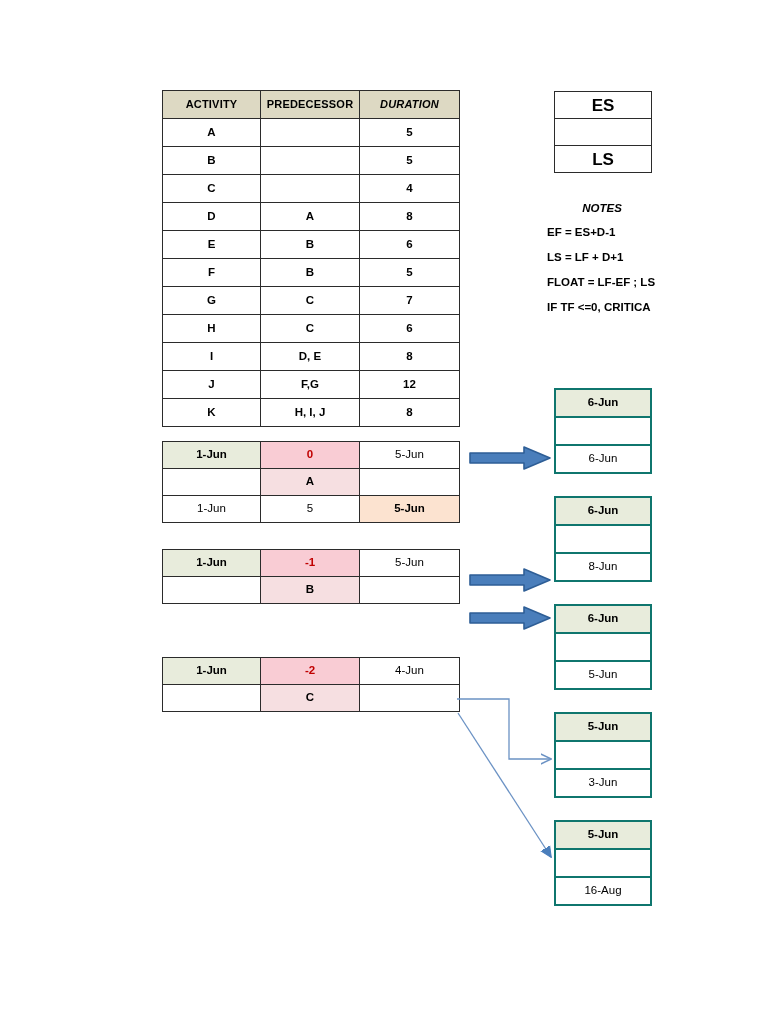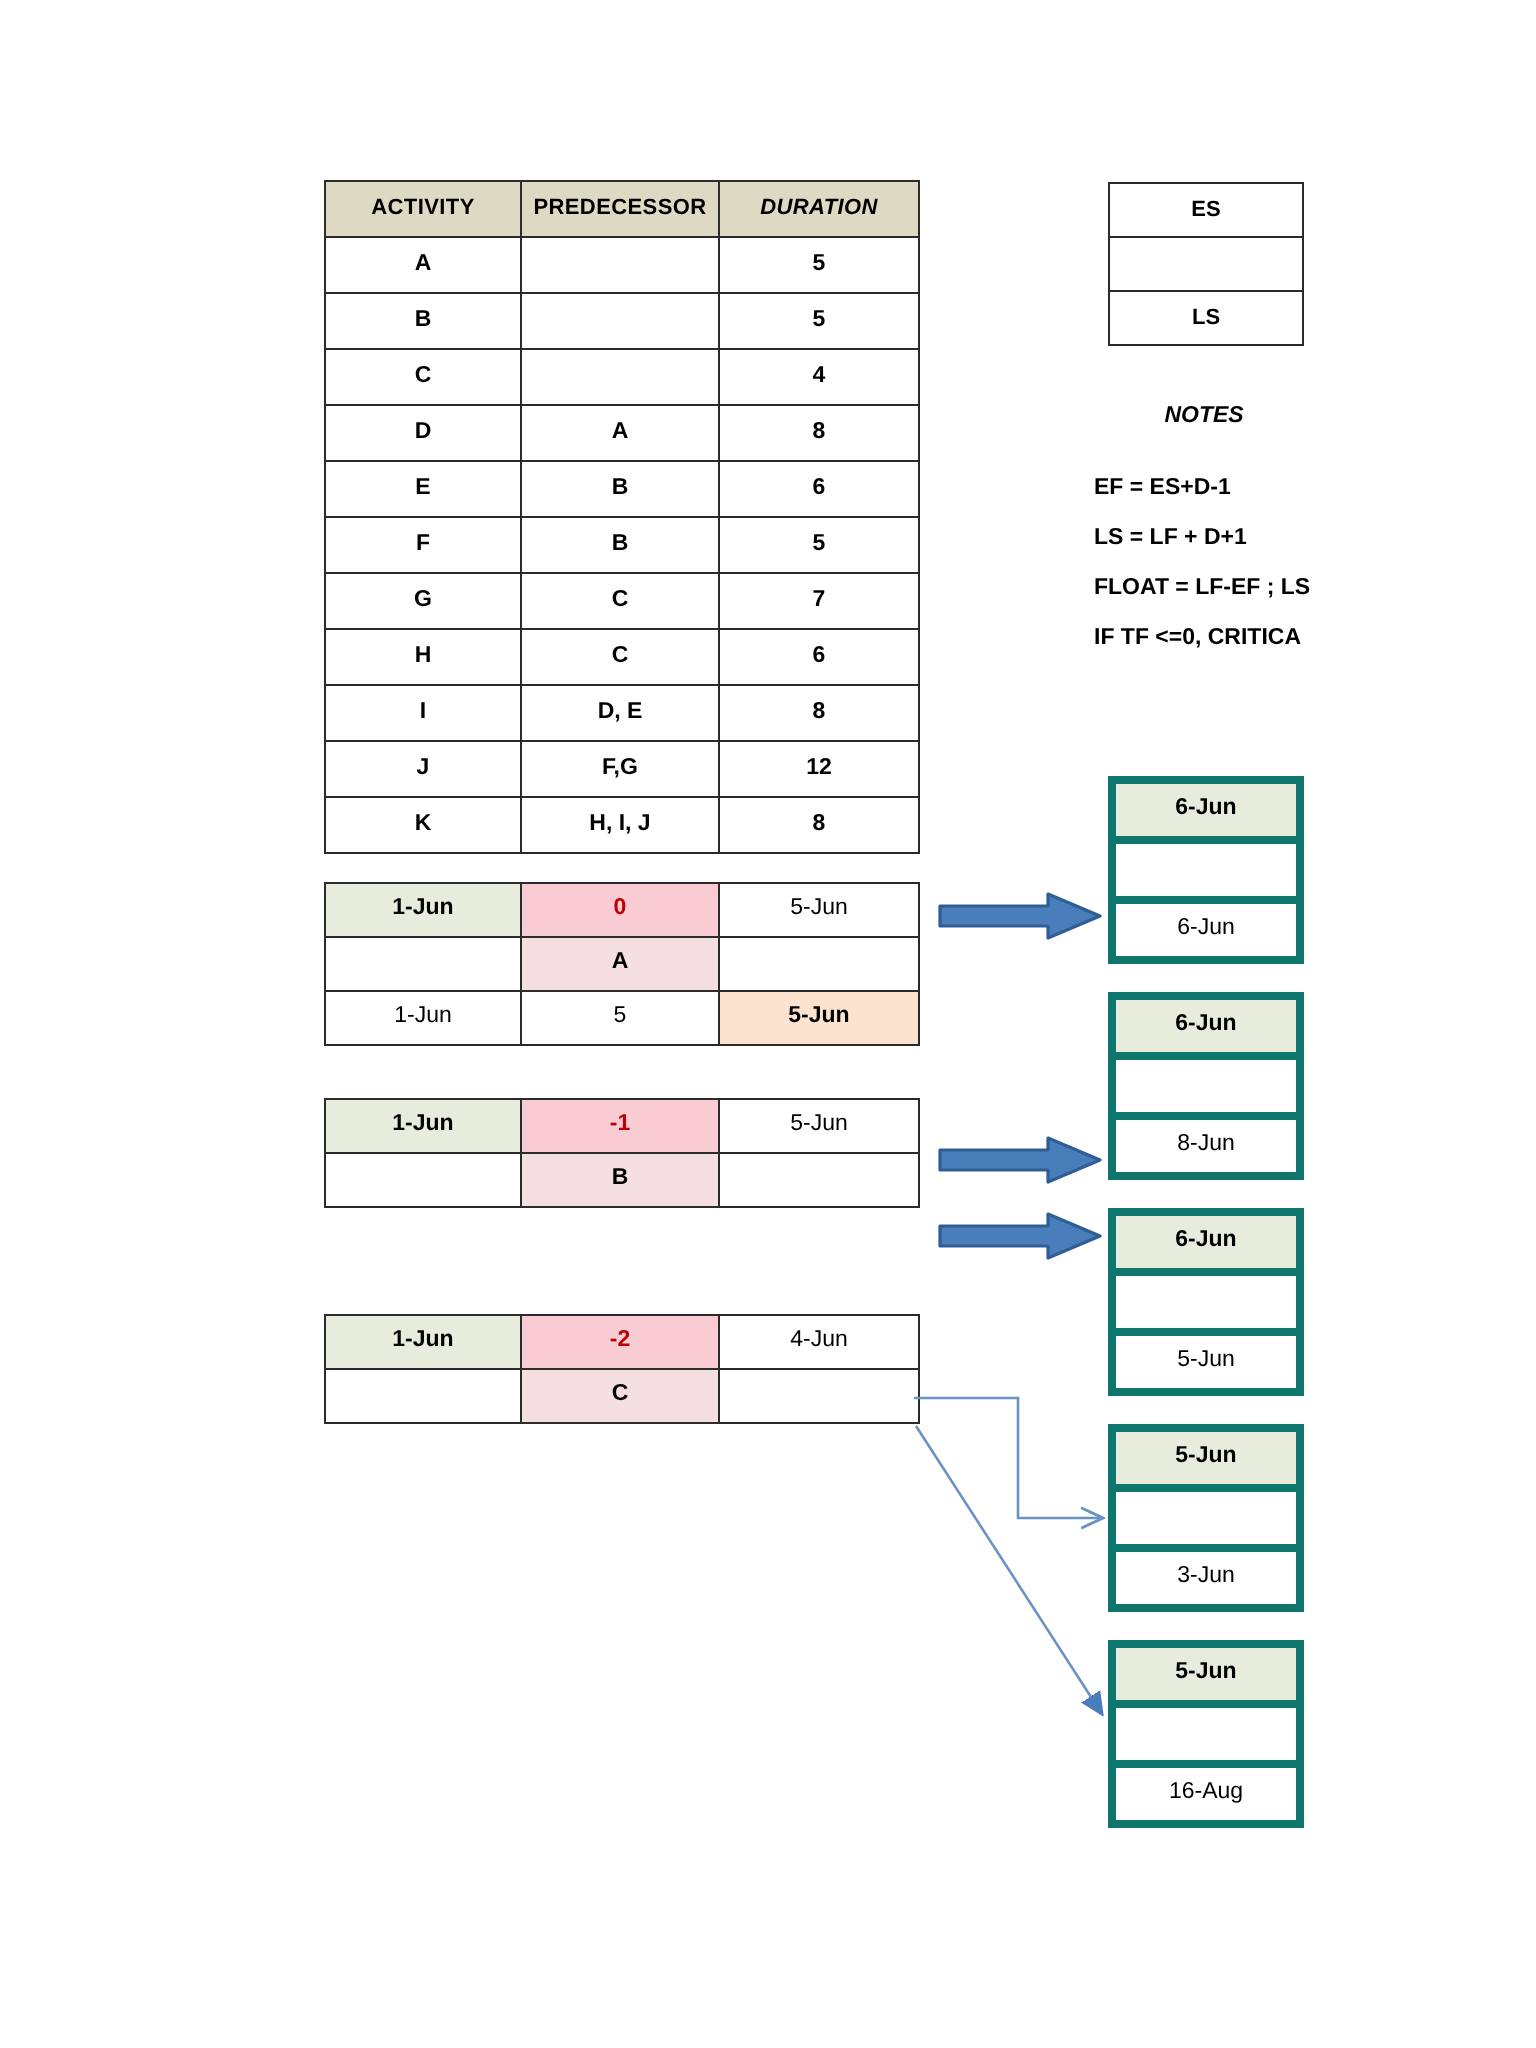--- a/index.html
+++ b/index.html
@@ -58,42 +58,42 @@
     top: 91px;
     width: 98px;
     border-collapse: collapse;
     table-layout: fixed;
   }
   .legend-box td {
     border: 1px solid #2b2b2b;
     height: 26px;
     text-align: center;
     vertical-align: middle;
-    font-size: 11px;
+    font-size: 17px;
     font-weight: bold;
     background: #ffffff;
     padding: 0;
     line-height: 1;
   }
 
   
   .notes {
     position: absolute;
     left: 547px;
     top: 202px;
     width: 221px;
     overflow: hidden;
   }
   .notes-title {
     font-size: 11.5px;
     font-weight: bold;
     font-style: italic;
     text-align: center;
     width: 110px;
-    margin: 0 0 24px 0;
+    margin: 0 0 12px 0;
     white-space: nowrap;
   }
   .note-line {
     font-size: 11.5px;
     font-weight: bold;
     margin: 0 0 13px 0;
     white-space: nowrap;
   }
 
   
@@ -125,21 +125,21 @@
   .cell-plain  { font-weight: normal !important; }
 
   
   .mininode {
     position: absolute;
     border-collapse: collapse;
     table-layout: fixed;
     width: 98px;
   }
   .mininode td {
-    border: 4px solid #0f766e;
+    border: 2px solid #0f766e;
     height: 26px;
     text-align: center;
     vertical-align: middle;
     font-size: 11.5px;
     font-weight: bold;
     background: #ffffff;
     padding: 0;
     line-height: 1;
   }
   .mininode .row-top { background: #e8ecdc !important; }

